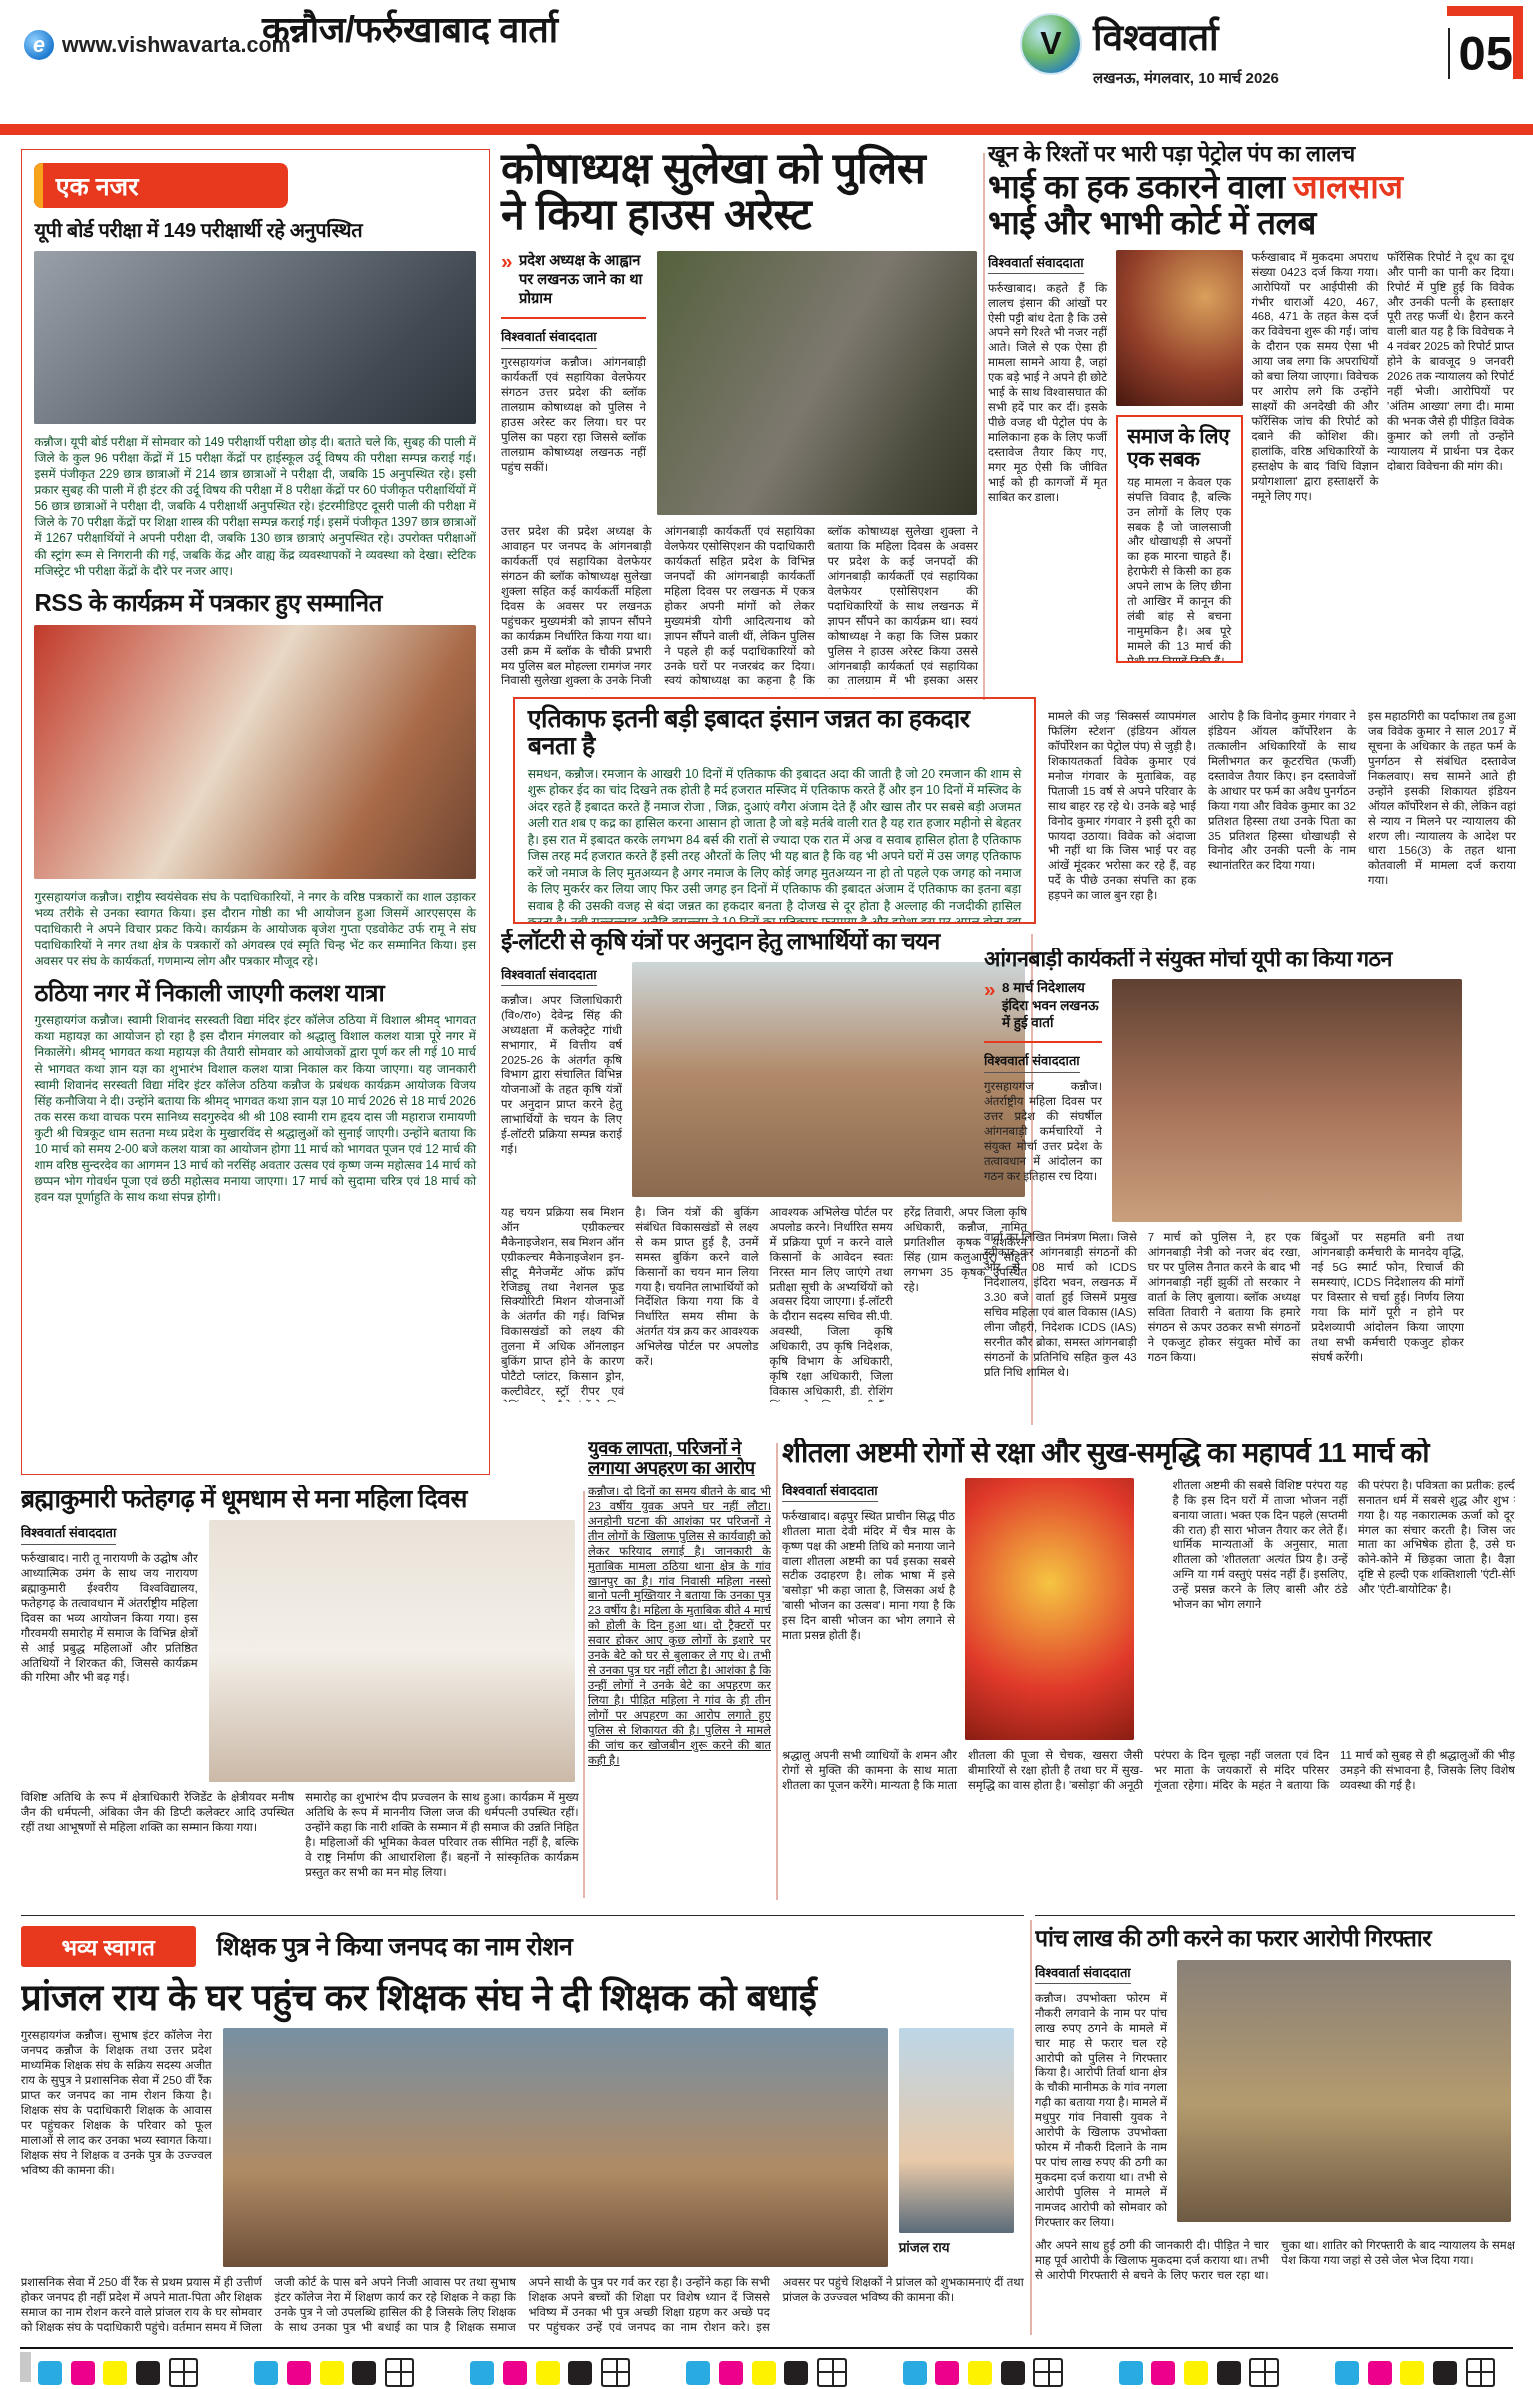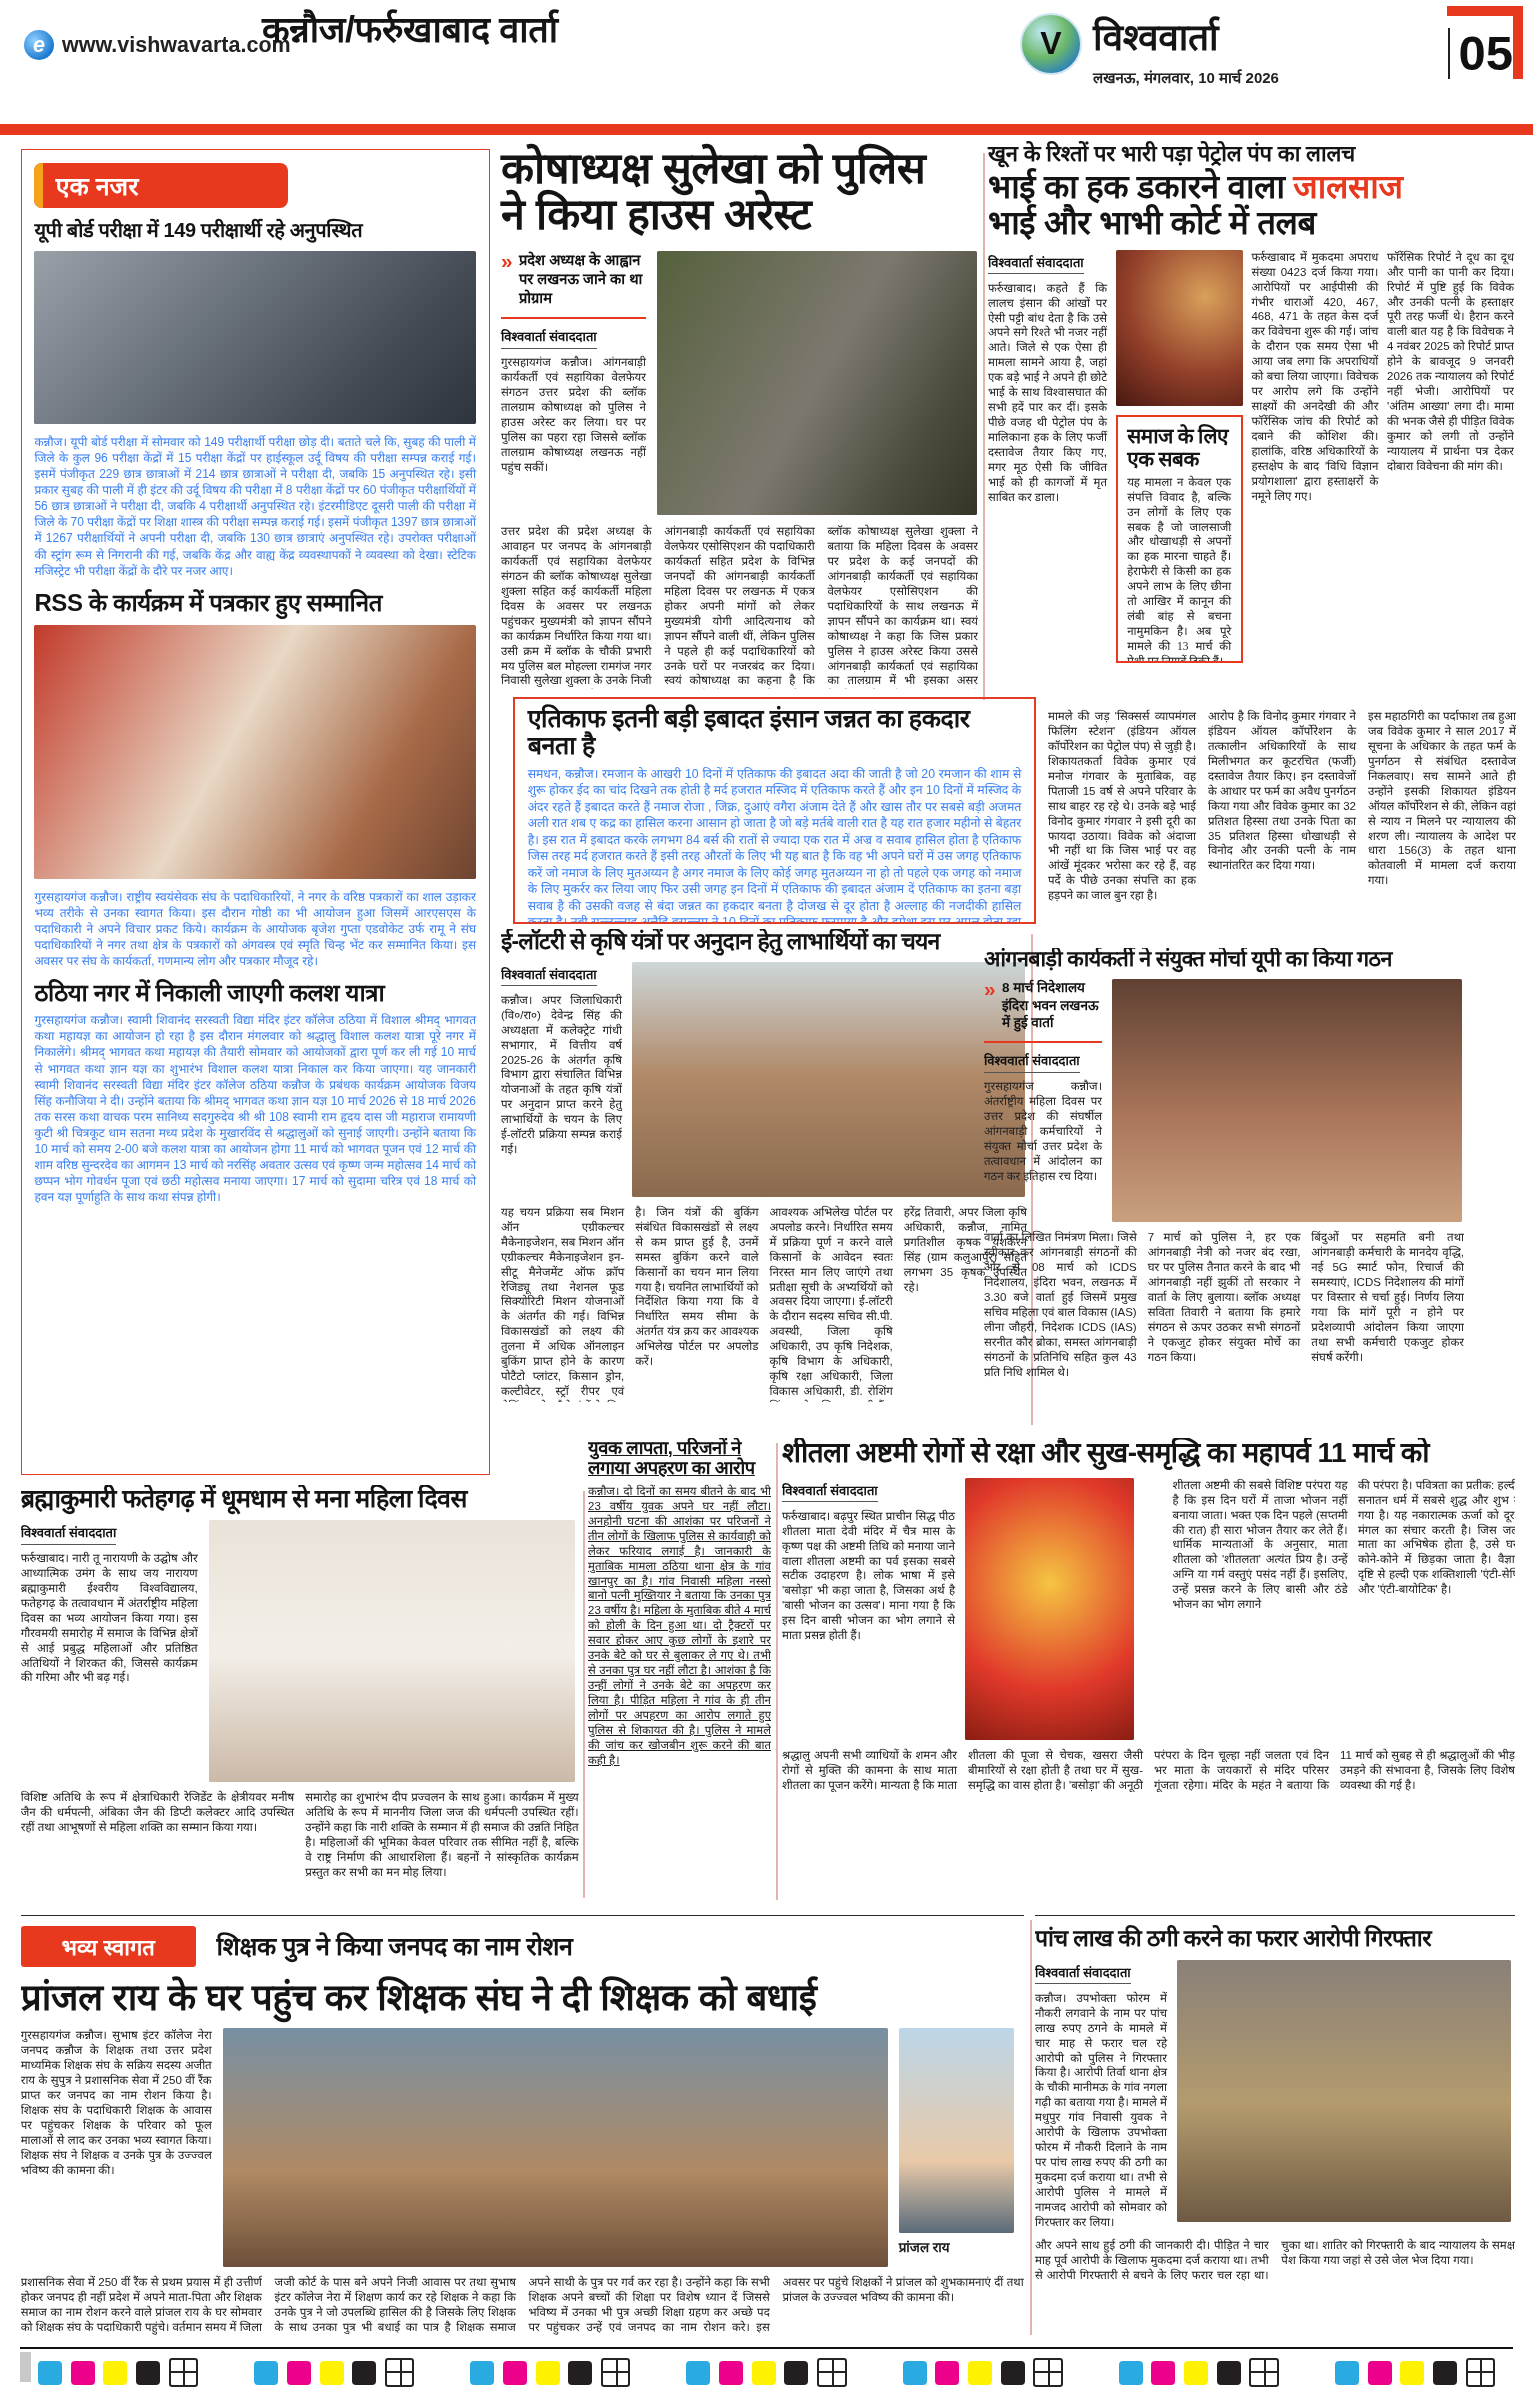--- a/index.html
+++ b/index.html
@@ -1,21 +1,21 @@
 <!DOCTYPE html>
 <html style="font-size:12.7px"><head>
 <meta charset="utf-8">
 <style>
   html,body{margin:0;padding:0;background:#ffffff;}
   body{font-family:"Liberation Sans","DejaVu Sans",sans-serif;color:#1a1a1a;}
   .page{position:relative;width:1533px;height:2389px;background:#fff;overflow:hidden;}
   .abs{position:absolute;}
   .hl{font-weight:bold;color:#141414;letter-spacing:-0.4px;line-height:1.08;}
   .center{}
-  .body-txt{font-size:12px;line-height:1.34;color:#3b82f6;text-align:justify;}
+  .body-txt{font-size:12px;line-height:1.34;color:#14532d;text-align:justify;}
   .small-txt{font-size:11.5px;line-height:1.3;color:#222;text-align:justify;}
   .clip{overflow:hidden;}
   .byline{font-weight:bold;font-size:13px;border-bottom:1.6px solid #555;display:inline-block;padding-bottom:2.4px;margin:3.2px 0 6.4px 0;color:#111;}
   .pointer{display:flex;gap:6.4px;font-weight:bold;font-size:14.7px;line-height:1.3;color:#111;}
   .pointer .chev{color:#e8391f;font-size:20.7px;line-height:1;font-weight:bold;}
   .red-hr{border:none;border-top:2.4px solid #e8391f;margin:9.5px 0 4.8px 0;width:100%;}
   .photo{border-radius:1.6px;flex:none;}
   .cols{display:flex;}
   .redbox{border:2.4px solid #e8391f;padding:8px 9.5px;}
   .badge{background:#e8391f;color:#fff;font-weight:bold;border-radius:8px;display:flex;align-items:center;overflow:hidden;}
@@ -109,21 +109,21 @@
 
   <div class="abs" style="left:988px;top:142px;width:526px;height:563px;">
     <div class="hl center" style="font-size:22px;letter-spacing:-0.2px;">खून के रिश्तों पर भारी पड़ा पेट्रोल पंप का लालच</div>
     <div class="hl center" style="font-size:33px;margin-top:3.2px;white-space:nowrap;"><span>भाई का हक डकारने वाला </span><span class="red-word">जालसाज</span></div>
     <div class="hl center" style="font-size:33px;">भाई और भाभी कोर्ट में तलब</div>
     <div class="cols clip" style="gap:8.7px;height:421px;margin-top:9.5px;">
       <div style="width:119px;flex:none;">
         <span class="byline">विश्ववार्ता संवाददाता</span>
         <div class="small-txt">फर्रुखाबाद। कहते हैं कि लालच इंसान की आंखों पर ऐसी पट्टी बांध देता है कि उसे अपने सगे रिश्ते भी नजर नहीं आते। जिले से एक ऐसा ही मामला सामने आया है, जहां एक बड़े भाई ने अपने ही छोटे भाई के साथ विश्वासघात की सभी हदें पार कर दीं। इसके पीछे वजह थी पेट्रोल पंप के मालिकाना हक के लिए फर्जी दस्तावेज तैयार किए गए, मगर मूठ ऐसी कि जीवित भाई को ही कागजों में मृत साबित कर डाला।</div>
       </div>
-      <div style="width:127px;flex:none;font-family:Liberation Serif, serif;">
+      <div style="width:127px;flex:none;">
         <div class="photo ph-gavel" style="width:127px;height:156px;"></div>
         <div class="redbox" style="margin-top:9.5px;box-sizing:border-box;height:248px;overflow:hidden;">
           <div class="hl center" style="font-size:20.7px;">समाज के लिए एक सबक</div>
           <div class="small-txt" style="margin-top:4.8px;">यह मामला न केवल एक संपत्ति विवाद है, बल्कि उन लोगों के लिए एक सबक है जो जालसाजी और धोखाधड़ी से अपनों का हक मारना चाहते हैं। हेराफेरी से किसी का हक अपने लाभ के लिए छीना तो आखिर में कानून की लंबी बांह से बचना नामुमकिन है। अब पूरे मामले की 13 मार्च की पेशी पर निगाहें टिकी हैं।</div>
         </div>
       </div>
       <div class="small-txt" style="flex:1;">फर्रुखाबाद में मुकदमा अपराध संख्या 0423 दर्ज किया गया। आरोपियों पर आईपीसी की गंभीर धाराओं 420, 467, 468, 471 के तहत केस दर्ज कर विवेचना शुरू की गई। जांच के दौरान एक समय ऐसा भी आया जब लगा कि अपराधियों को बचा लिया जाएगा। विवेचक पर आरोप लगे कि उन्होंने साक्ष्यों की अनदेखी की और फॉरेंसिक जांच की रिपोर्ट को दबाने की कोशिश की। हालांकि, वरिष्ठ अधिकारियों के हस्तक्षेप के बाद 'विधि विज्ञान प्रयोगशाला' द्वारा हस्ताक्षरों के नमूने लिए गए।</div>
       <div class="small-txt" style="flex:1;">फॉरेंसिक रिपोर्ट ने दूध का दूध और पानी का पानी कर दिया। रिपोर्ट में पुष्टि हुई कि विवेक और उनकी पत्नी के हस्ताक्षर पूरी तरह फर्जी थे। हैरान करने वाली बात यह है कि विवेचक ने 4 नवंबर 2025 को रिपोर्ट प्राप्त होने के बावजूद 9 जनवरी 2026 तक न्यायालय को रिपोर्ट नहीं भेजी। आरोपियों पर 'अंतिम आख्या' लगा दी। मामा की भनक जैसे ही पीड़ित विवेक कुमार को लगी तो उन्होंने न्यायालय में प्रार्थना पत्र देकर दोबारा विवेचना की मांग की।</div>
     </div>
   </div>

